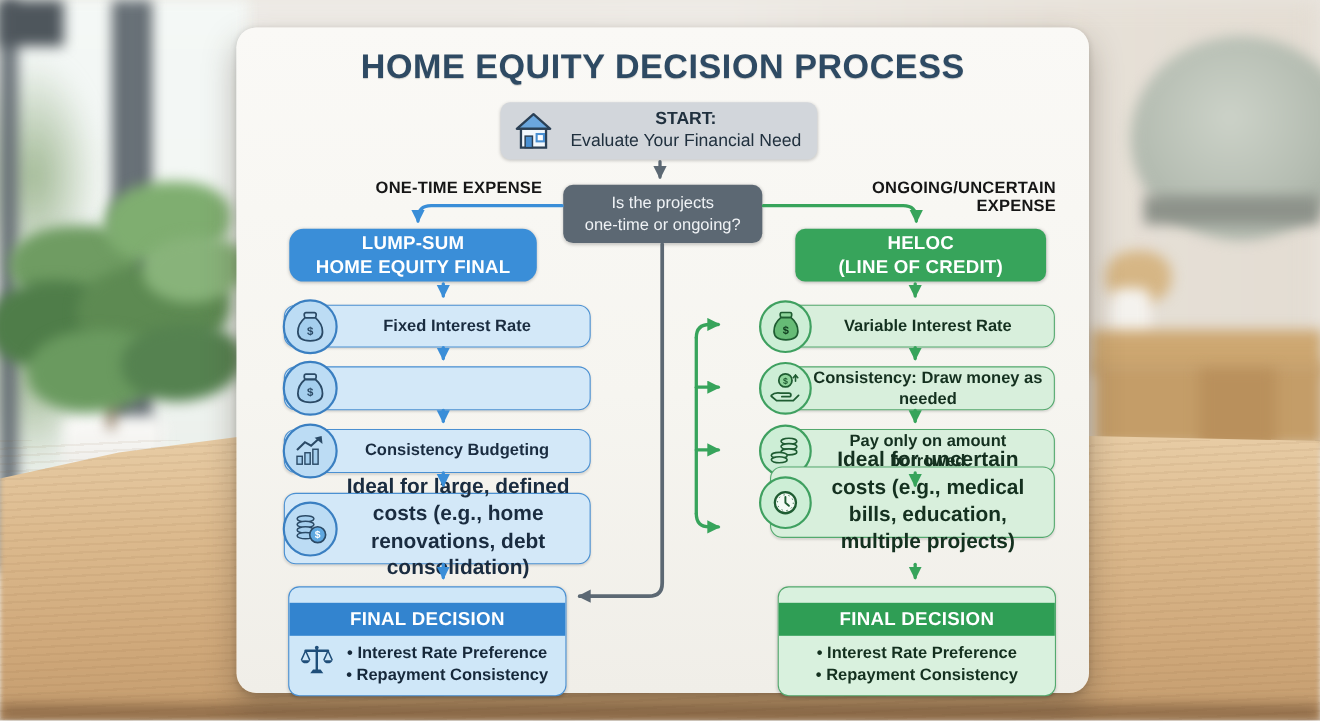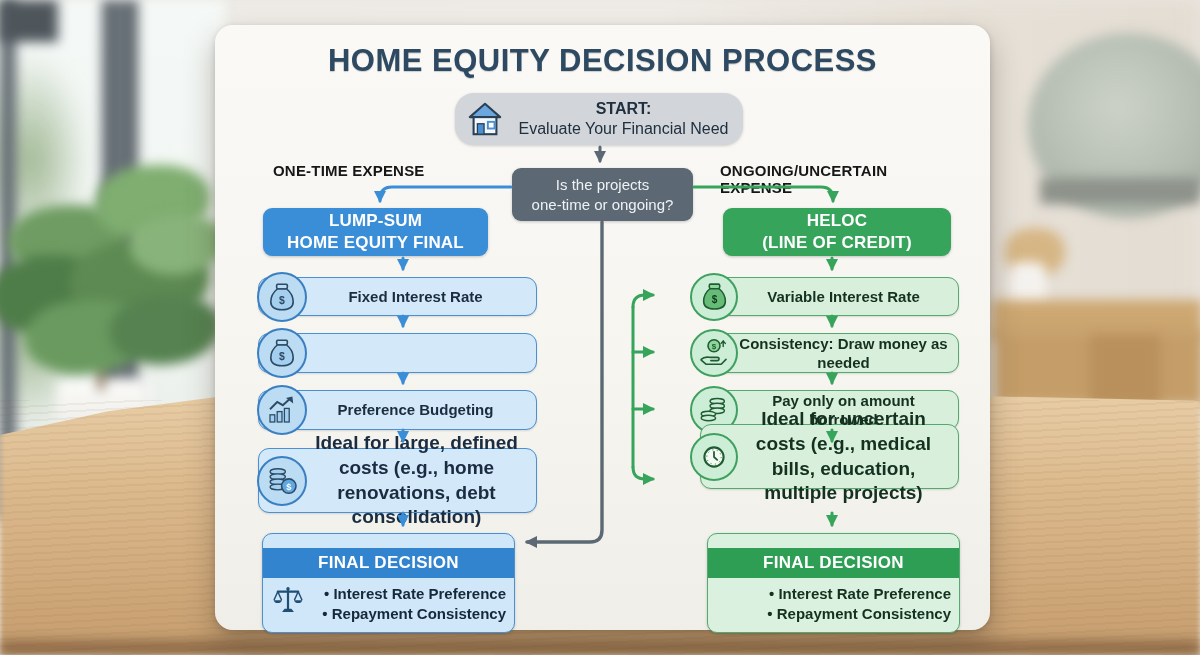--- a/index.html
+++ b/index.html
@@ -17,43 +17,43 @@
   .leaf{border-radius:50% 40% 55% 45%;}
   .pot{background:linear-gradient(180deg,#fbfbf9,#e4e2dc);border-radius:12px 12px 18px 18px;}
   .mirror{border-radius:50%;background:radial-gradient(circle at 45% 40%,#ccd2c8 0%,#b4bcb1 55%,#9aa298 100%);}
   .wood{background:linear-gradient(180deg,#e8cda6 0%,#dcba8e 35%,#cfa87a 75%,#c49c6e 100%);}
   .woodgrain{background:repeating-linear-gradient(177deg,rgba(122,84,45,0.07) 0 2px,rgba(0,0,0,0) 2px 7px);}
   
   .card{left:215px;top:25px;width:775px;height:605px;z-index:2;border-radius:18px;
         background:linear-gradient(180deg,#faf9f6 0%,#f6f5f0 55%,#f0eee8 100%);
         box-shadow:0 14px 30px rgba(70,55,40,.35),0 2px 6px rgba(0,0,0,.15);}
   .title{left:0;top:18px;width:775px;text-align:center;font-size:31px;font-weight:800;letter-spacing:.5px;color:#2e4a63;text-shadow:0 1px 1px rgba(0,0,0,.18);}
-  .startbox{left:240px;top:68px;width:288px;height:52px;background:#d2d6db;border-radius:19px;display:flex;align-items:center;box-shadow:0 1px 3px rgba(0,0,0,.18);}
+  .startbox{left:240px;top:68px;width:288px;height:52px;background:#d2d6db;border-radius:9px;display:flex;align-items:center;box-shadow:0 1px 3px rgba(0,0,0,.18);}
   .startbox .txt{flex:1;text-align:center;color:#20303e;line-height:1.25;font-size:16px;}
   .startbox .txt b{font-weight:800;}
-  .blabel{top:137px;font-size:15px;font-weight:800;color:#161616;text-align:left;letter-spacing:.2px;}
+  .blabel{top:137px;font-size:15px;font-weight:800;color:#161616;text-align:right;letter-spacing:.2px;}
   .decision{left:297px;top:143px;width:181px;height:53px;background:#5c6873;border-radius:9px;color:#eff2f5;
             display:flex;flex-direction:column;align-items:center;justify-content:center;font-size:15px;line-height:1.3;box-shadow:0 1px 3px rgba(0,0,0,.2);}
   .hdr{height:48px;border-radius:9px;color:#fff;font-weight:800;font-size:17px;line-height:1.28;
        display:flex;flex-direction:column;align-items:center;justify-content:center;box-shadow:0 1px 3px rgba(0,0,0,.22);letter-spacing:.2px;}
-  .hdr.blue{left:48px;top:183px;width:225px;background:#3a8ed8;}
+  .hdr.blue{left:48px;top:183px;width:225px;background:#3a8ed8;border-radius:13px;}
   .hdr.green{left:508px;top:183px;width:228px;background:#37a45b;}
   .item{border-radius:11px;display:flex;align-items:center;box-shadow:0 1px 2px rgba(0,0,0,.12);}
   .item.blue{left:43px;width:277px;background:#d3e8f8;border:1.6px solid #4a90d2;}
   .item.green{left:485px;width:257px;background:#d8efdc;border:1.6px solid #54a96e;}
   .item .txt{flex:1;text-align:center;font-size:15px;font-weight:600;color:#1a2c40;line-height:1.3;}
   .item.green .txt{color:#14301f;}
   .item .txt.small{font-size:19px;font-weight:600;}
   .circ{position:absolute;border-radius:50%;display:flex;align-items:center;justify-content:center;}
   .circ.blue{width:46px;height:46px;left:-2px;background:#bcdcf4;border:2.5px solid #3a7fc1;}
   .circ.green{width:44px;height:44px;left:-11px;background:#cdeed6;border:2.5px solid #3fa060;}
   .final{width:251px;border-radius:10px;box-shadow:0 1px 3px rgba(0,0,0,.18);overflow:hidden;}
   .final .fhdr{height:30px;display:flex;align-items:center;justify-content:center;color:#fff;font-weight:800;font-size:17px;letter-spacing:.3px;margin-top:14px;}
   .final .fbody{position:relative;padding:6px 8px 7px 8px;}
-  .final .fbody .line{font-size:15px;font-weight:600;line-height:1.35;text-align:right;}
+  .final .fbody .line{font-size:15px;font-weight:600;line-height:1.35;text-align:center;}
   .final.blue{left:47px;top:508px;border:1.6px solid #4a90d2;background:#cfe7f8;}
   .final.blue .fhdr{background:#3384cf;}
   .final.blue .fbody{padding-left:44px;color:#16283a;}
   .final.green{left:492px;top:508px;border:1.6px solid #54a96e;background:#d9f1de;}
   .final.green .fhdr{background:#2f9e55;}
   .final.green .fbody{color:#14301f;}
   .connectors{left:0;top:0;width:775px;height:605px;z-index:5;pointer-events:none;}
   svg text{font-family:"Liberation Sans","DejaVu Sans",sans-serif;}
 </style>
 </head>
@@ -151,21 +151,21 @@
     <div class="abs item blue" style="top:365px;height:38px;">
       <span class="circ blue">
         <svg width="32" height="32" viewBox="0 0 40 40">
             <rect x="5" y="26" width="6" height="9" fill="#a5cfee" stroke="#2b4a66" stroke-width="1.6"></rect>
             <rect x="14" y="22" width="6" height="13" fill="#a5cfee" stroke="#2b4a66" stroke-width="1.6"></rect>
             <rect x="23" y="18" width="6" height="17" fill="#a5cfee" stroke="#2b4a66" stroke-width="1.6"></rect>
             <polyline points="5,19 14,10 21,14 31,5" fill="none" stroke="#2b4a66" stroke-width="2.4"></polyline>
             <polygon points="33,3 34,12 25,5" fill="#2b4a66"></polygon>
           </svg>
       </span>
-      <span class="txt" style="padding:0 12px 0 48px;">Preference Budgeting</span>
+      <span class="txt" style="padding:0 12px 0 48px;">Consistency Budgeting</span>
     </div>
     <div class="abs item blue" style="top:423px;height:63px;">
       <span class="circ blue">
         <svg width="34" height="34" viewBox="0 0 40 40">
             <ellipse cx="15" cy="9" rx="9" ry="3.4" fill="#a5cfee" stroke="#2b4a66" stroke-width="1.6"></ellipse>
             <ellipse cx="15" cy="15" rx="9" ry="3.4" fill="#a5cfee" stroke="#2b4a66" stroke-width="1.6"></ellipse>
             <ellipse cx="15" cy="21" rx="9" ry="3.4" fill="#a5cfee" stroke="#2b4a66" stroke-width="1.6"></ellipse>
             <ellipse cx="15" cy="27" rx="9" ry="3.4" fill="#a5cfee" stroke="#2b4a66" stroke-width="1.6"></ellipse>
             <circle cx="28" cy="26" r="8.5" fill="#5fa8e0" stroke="#2b4a66" stroke-width="1.8"></circle>
             <text x="28" y="30" text-anchor="middle" font-size="11" font-weight="700" fill="#ffffff">$</text>

